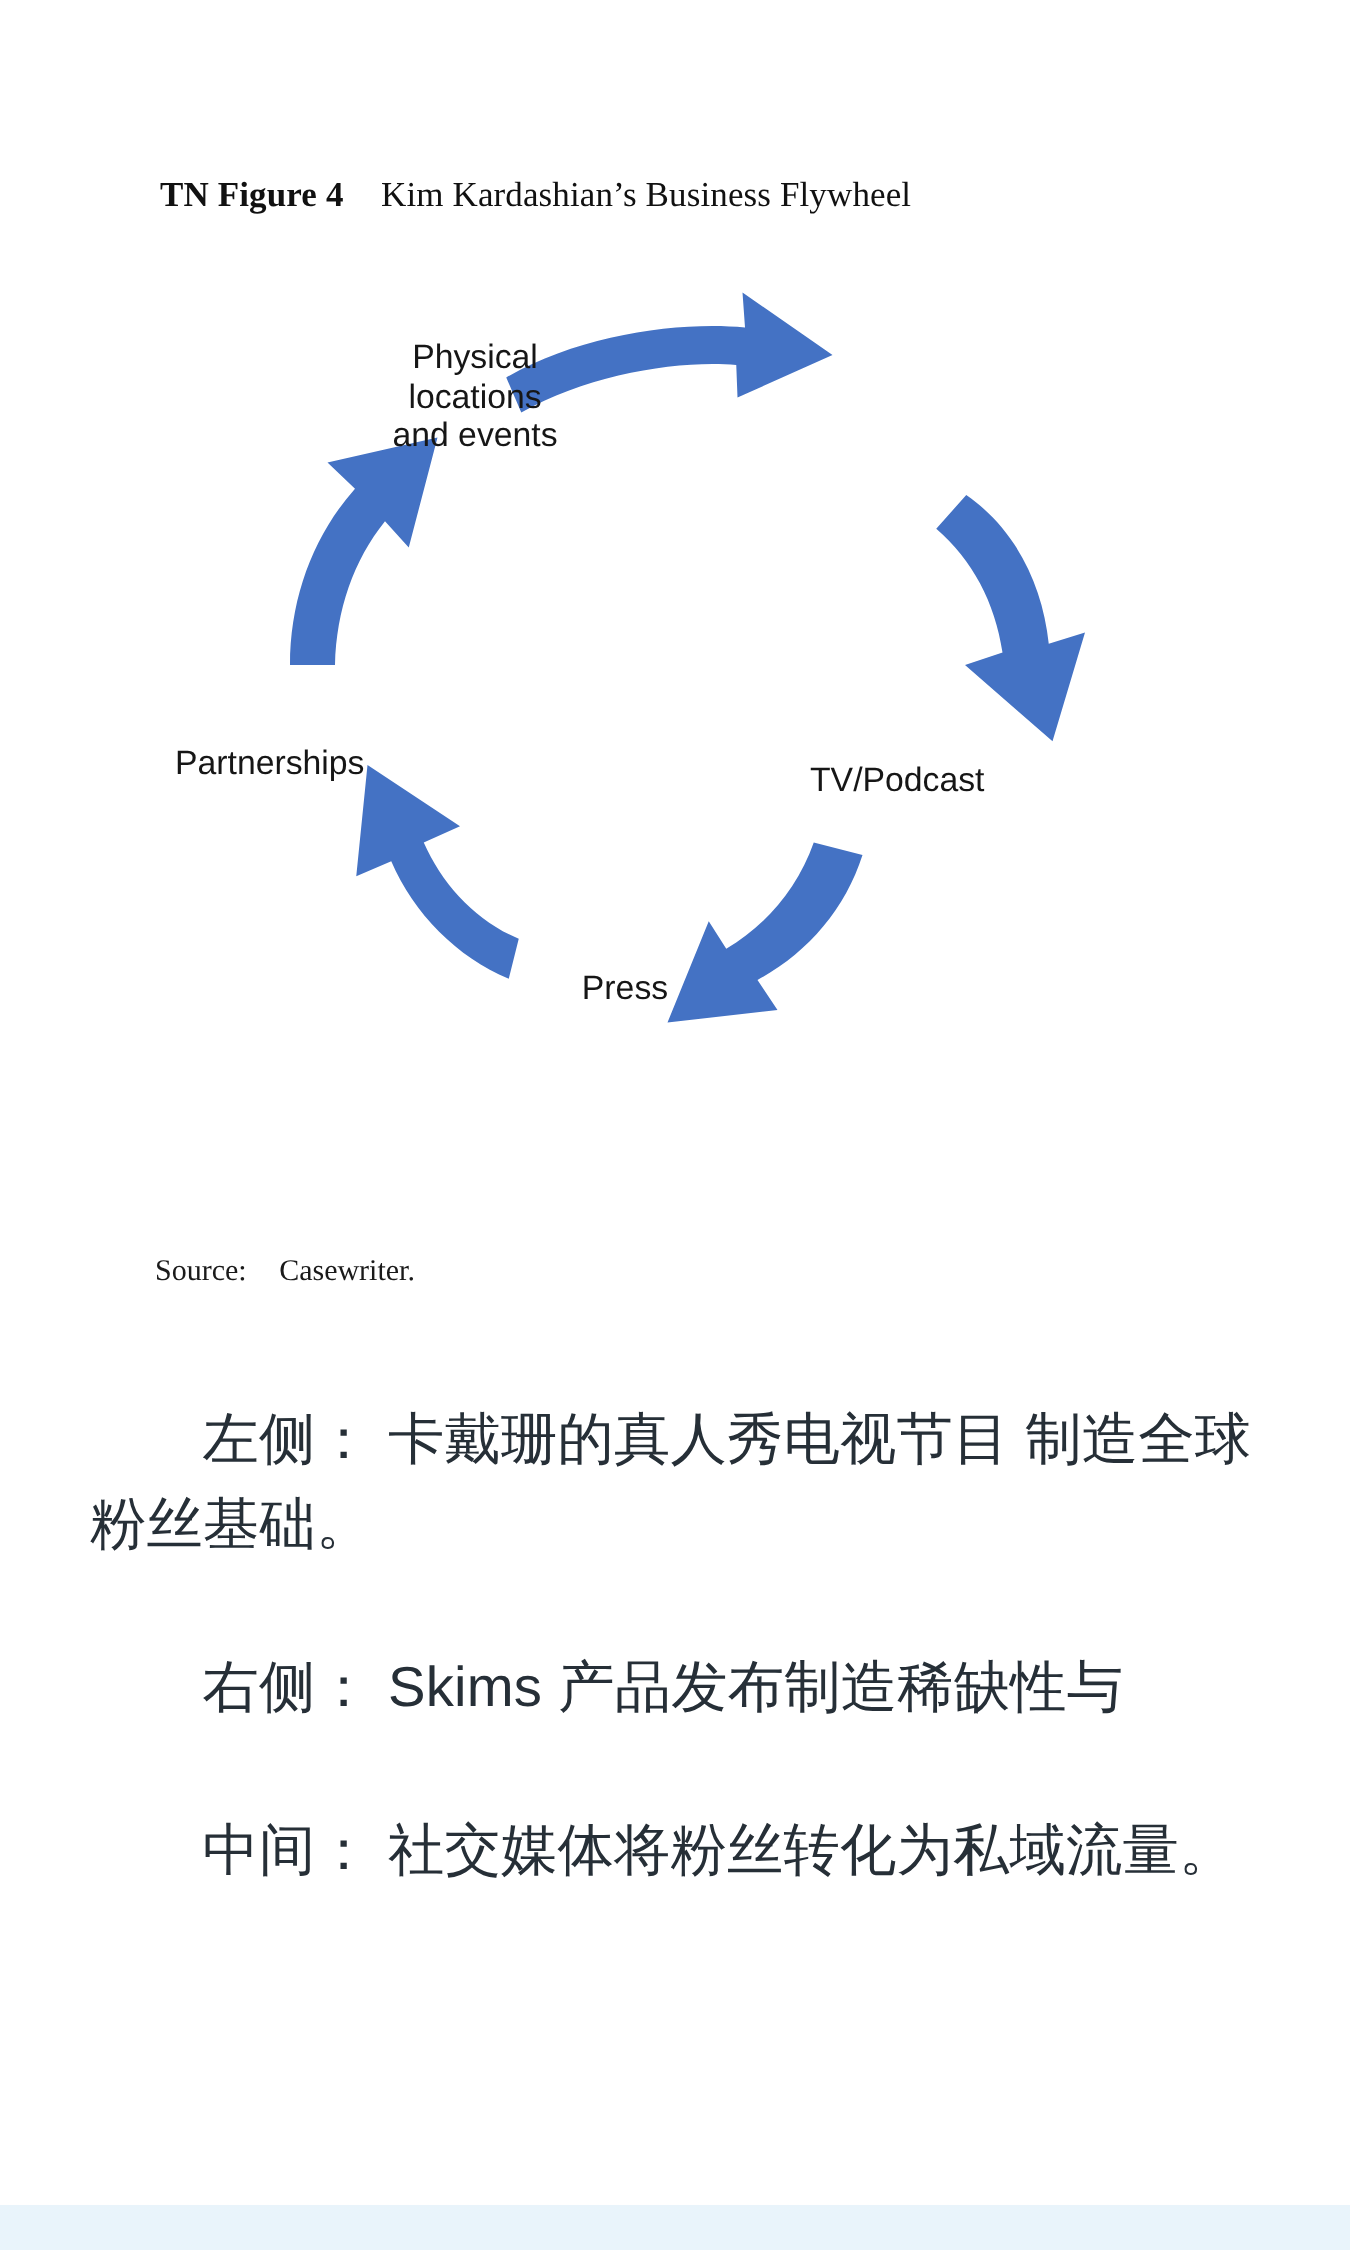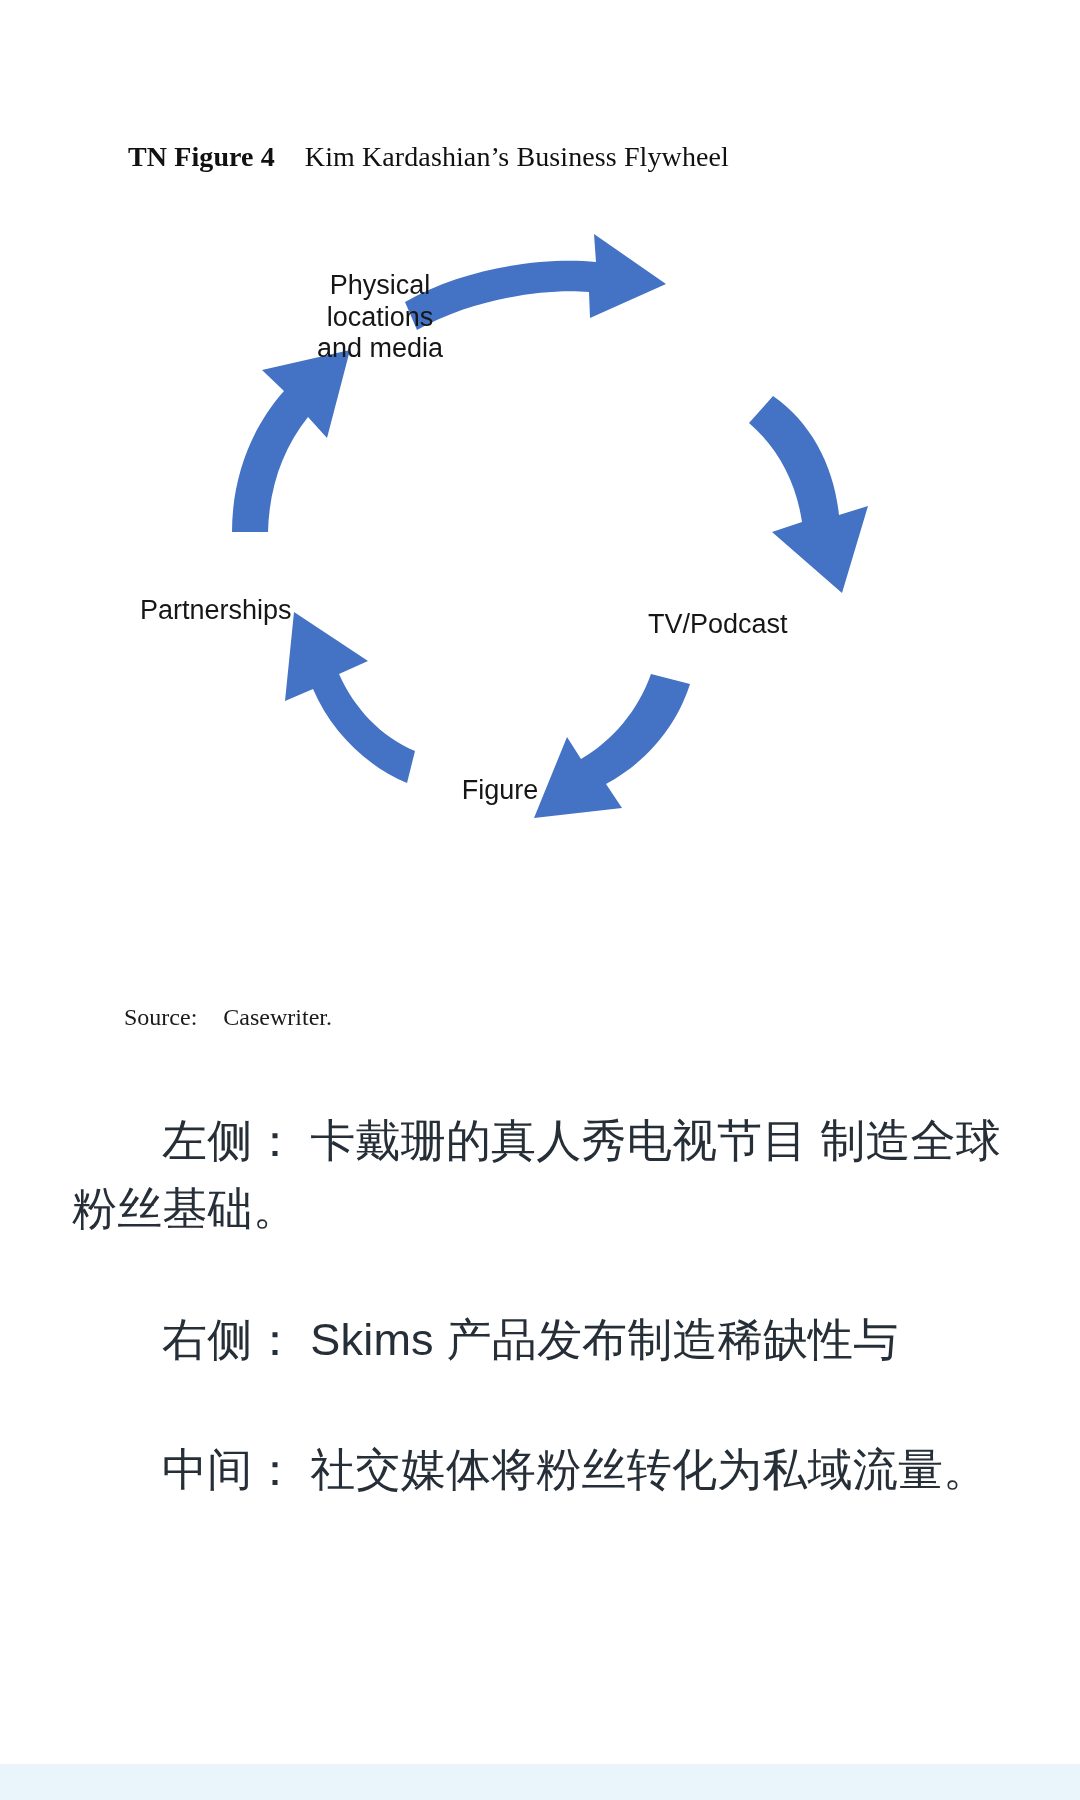--- a/index.html
+++ b/index.html
@@ -113,21 +113,21 @@
   }
 
   
   #body-copy {
     position: absolute;
     left: 0;
     top: 1105px;
     width: 1080px;
   }
   .cn-para {
-    margin: 2px 0 62px 0;
+    margin: 12px 0 62px 0;
     padding: 0 68px 0 72px;
     font-family: "Liberation Sans", "DejaVu Sans", sans-serif;
     font-size: 45px;
     line-height: 1.52;
     color: #262f37;
     text-indent: 90px;
     letter-spacing: 0.2px;
   }
 
   
@@ -205,23 +205,23 @@
                  L 230 140
                  L 207 228
                  L 188 207
                  C 163 238, 149 278, 148 322
                  Z" fill="#4472C4"></path>
       </g>
     </svg>
 
     <div class="wheel-label" id="label-physical">Physical
 locations
-and media</div>
+and events</div>
     <div class="wheel-label" id="label-tvpodcast">TV/Podcast</div>
-    <div class="wheel-label" id="label-press">Figure</div>
+    <div class="wheel-label" id="label-press">Press</div>
     <div class="wheel-label" id="label-partnerships">Partnerships</div>
   </div>
 
   <div id="source-line">
     <span>Source:</span><span class="src-gap"></span><span>Casewriter.</span>
   </div>
 
 </div>
 
 <div id="body-copy">

